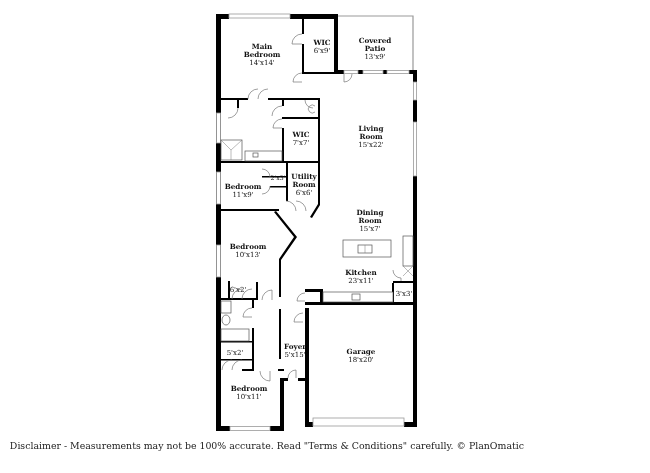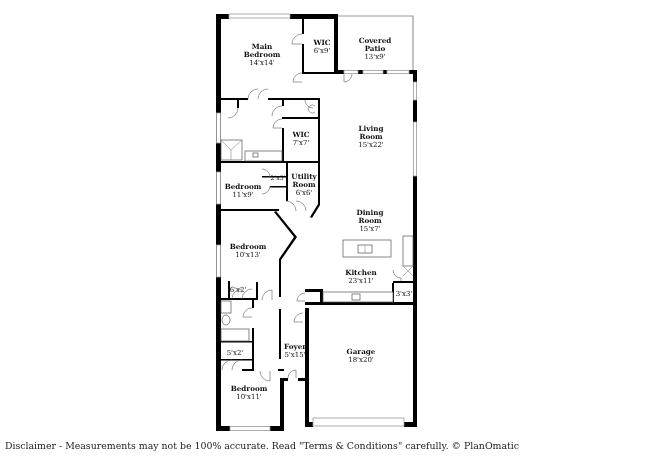--- a/index.html
+++ b/index.html
@@ -5,21 +5,21 @@
   html, body { margin: 0; padding: 0; background: #ffffff; }
   body { width: 650px; height: 473px; position: relative; overflow: hidden; font-family: "DejaVu Serif", serif; }
   #plan { position: absolute; left: 0; top: 0; width: 650px; height: 473px; }
   .wall { fill: #000; }
   .win { fill: #fff; stroke: #9a9a9a; stroke-width: 0.8; }
   .door { stroke: #777; stroke-width: 0.7; fill: none; }
   .fix { stroke: #555; stroke-width: 0.7; fill: #fff; }
   .room-label { font-family: "DejaVu Serif", serif; font-size: 7.2px; fill: #111; text-anchor: middle; font-weight: bold; }
   .room-dim { font-family: "DejaVu Serif", serif; font-size: 7px; fill: #111; text-anchor: middle; }
   .small-dim { font-family: "DejaVu Serif", serif; font-size: 6.2px; fill: #111; text-anchor: middle; }
-  .disclaimer { position: absolute; left: 0; width: 524px; top: 440px; text-align: center; font-family: "DejaVu Serif", serif; font-size: 9.4px; color: #222; }
+  .disclaimer { position: absolute; left: 0; width: 524px; top: 440px; text-align: right; font-family: "DejaVu Serif", serif; font-size: 9.4px; color: #222; }
 </style>
 </head>
 <body>
 
 <svg id="plan" viewBox="0 0 650 473" xmlns="http://www.w3.org/2000/svg">
 
   <g>
 
     <rect class="wall" x="216" y="14" width="5" height="416"></rect>
 

